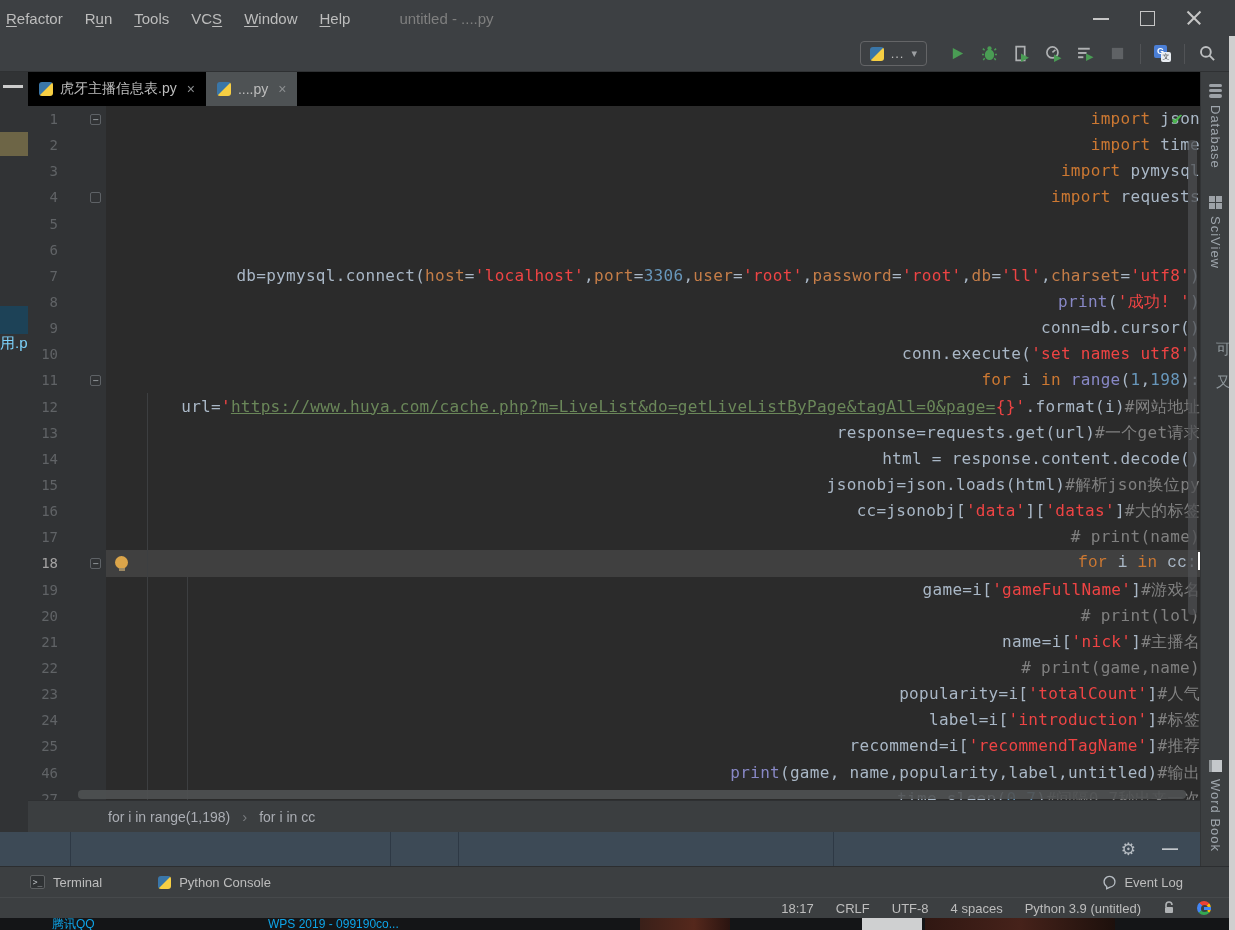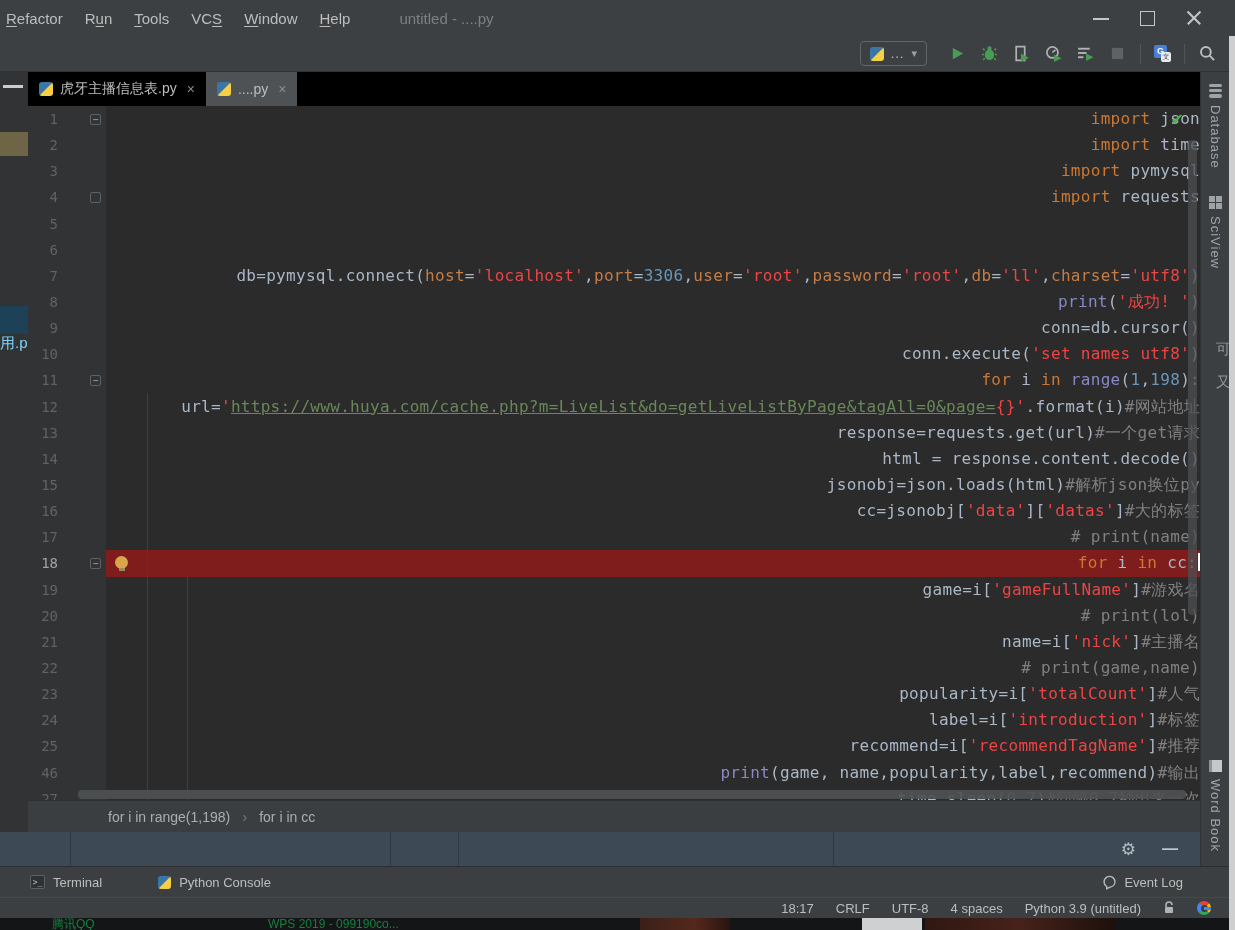--- a/index.html
+++ b/index.html
@@ -46,21 +46,21 @@
   .ls-file  { position:absolute; left:0; top:262px; color:#7dd3fc; font-size:15px; white-space:nowrap; }
 
   
   .editor { position:absolute; left:28px; top:106px; width:1172px; height:694px; background:#2b2b2b; overflow:hidden; }
   .lines { position:absolute; left:0; top:0; width:100%; }
   .line-row { display:flex; height:26.15px; }
   .gutter-cell { flex:none; width:78px; background:#313335; position:relative; font-family:"DejaVu Sans Mono",monospace; font-size:14px; color:#606366; line-height:26.15px; }
   .lnum { display:block; text-align:right; padding-right:48px; }
   .fold { position:absolute; right:5px; top:8px; width:11px; height:11px; border:1px solid #5e6266; color:#9da2a6; font-size:10px; line-height:9px; text-align:center; background:#313335; border-radius:2px; }
   .code-cell { flex:1; position:relative; font-family:"DejaVu Sans Mono",monospace; font-size:16px; letter-spacing:0.3px; line-height:26.15px; white-space:pre; color:#a9b7c6; padding-left:2px; overflow:hidden;text-align:right; }
-  .line-row.current .code-cell { background:#7f1d1d; }
+  .line-row.current .code-cell { background:#404040;font-family:Liberation Mono, monospace; }
   .line-row.current .lnum { color:#a4a3a3; }
   .tok-kw { color:#cc7832; } .tok-param { color:#c57d48; }
   .tok-str { color:#ef4444; } .tok-num { color:#6897bb; }
   .tok-com { color:#808080; } .tok-builtin { color:#8888c6; }
   .tok-link { color:#6a8759; text-decoration:underline; }
   .tok-pl { color:#a9b7c6; }
   .caret { display:inline-block; width:2px; height:18px; background:#ffffff; vertical-align:-3px; margin-left:1px; }
   .bulb { position:absolute; left:9px; top:6px; width:13px; height:13px; border-radius:50%; background:#dba54a; }
   .bulb::after { content:""; position:absolute; left:3.5px; top:12px; width:6px; height:3px; background:#9c8963; }
   .guide { position:absolute; width:1px; background:#3d3f41; }
@@ -101,21 +101,21 @@
   .eventlog { display:flex; align-items:center; gap:7px; margin-left:auto; padding-right:52px; }
 
   
   .statusbar { position:absolute; left:0; top:897px; width:1235px; height:21px; background:#3c3f41; border-top:1px solid #46494b; display:flex; align-items:center; color:#bdbdbd; font-size:13px; }
   .sb-right { margin-left:auto; display:flex; align-items:center; gap:22px; padding-right:24px; }
   .gicon { position:relative; width:14px; height:14px; border-radius:50%; background:conic-gradient(from -45deg,#ea4335 0 25%,#fbbc05 25% 50%,#34a853 50% 75%,#4285f4 75% 100%); }
   .gicon::after { content:""; position:absolute; left:3.5px; top:3.5px; width:7px; height:7px; border-radius:50%; background:#3c3f41; }
   .gicon::before { content:""; position:absolute; right:0; top:6px; width:7px; height:2.5px; background:#4285f4; z-index:1; }
 
   
-  .taskbar { position:absolute; left:0; top:918px; width:1235px; height:12px; background:#141517; overflow:hidden; color:#15803d; font-size:12px; line-height:12px; }
+  .taskbar { position:absolute; left:0; top:918px; width:1235px; height:12px; background:#141517; overflow:hidden; color:#0ea5e9; font-size:12px; line-height:12px; }
   .tb-blob1 { position:absolute; left:640px; top:0; width:90px; height:12px; background:linear-gradient(90deg,#3a2019,#55281c 60%,#2a1410); }
   .tb-blob2 { position:absolute; left:925px; top:0; width:190px; height:12px; background:linear-gradient(90deg,#301712,#46221a 50%,#1d100c); }
   .tb-light { position:absolute; left:862px; top:0; width:60px; height:12px; background:#cfd0d1; }
   .tb-text1 { position:absolute; left:52px; top:0; }
   .tb-text2 { position:absolute; left:268px; top:0; }
 </style>
 </head>
 <body>
 
 <div class="app">
@@ -377,21 +377,21 @@
         <div class="line-row">
           <div class="gutter-cell">
             <span class="lnum">25</span>
           </div>
           <div class="code-cell"><span class="tok-pl">        recommend=i[</span><span class="tok-str">'recommendTagName'</span><span class="tok-pl">]</span><span class="tok-com">#推荐</span></div>
         </div>
         <div class="line-row">
           <div class="gutter-cell">
             <span class="lnum">46</span>
           </div>
-          <div class="code-cell"><span class="tok-pl">        </span><span class="tok-builtin">print</span><span class="tok-pl">(game, name,popularity,label,recommend)</span><span class="tok-com">#输出</span></div>
+          <div class="code-cell"><span class="tok-pl">        </span><span class="tok-builtin">print</span><span class="tok-pl">(game, name,popularity,label,untitled)</span><span class="tok-com">#输出</span></div>
         </div>
         <div class="line-row">
           <div class="gutter-cell">
             <span class="lnum">27</span>
           </div>
           <div class="code-cell"><span class="tok-pl">        time.sleep(</span><span class="tok-num">0.7</span><span class="tok-pl">)</span><span class="tok-com">#间隔0.7秒出来一次</span></div>
         </div>
       </div>
     <div class="guide g1"></div>
     <div class="guide g2"></div>

